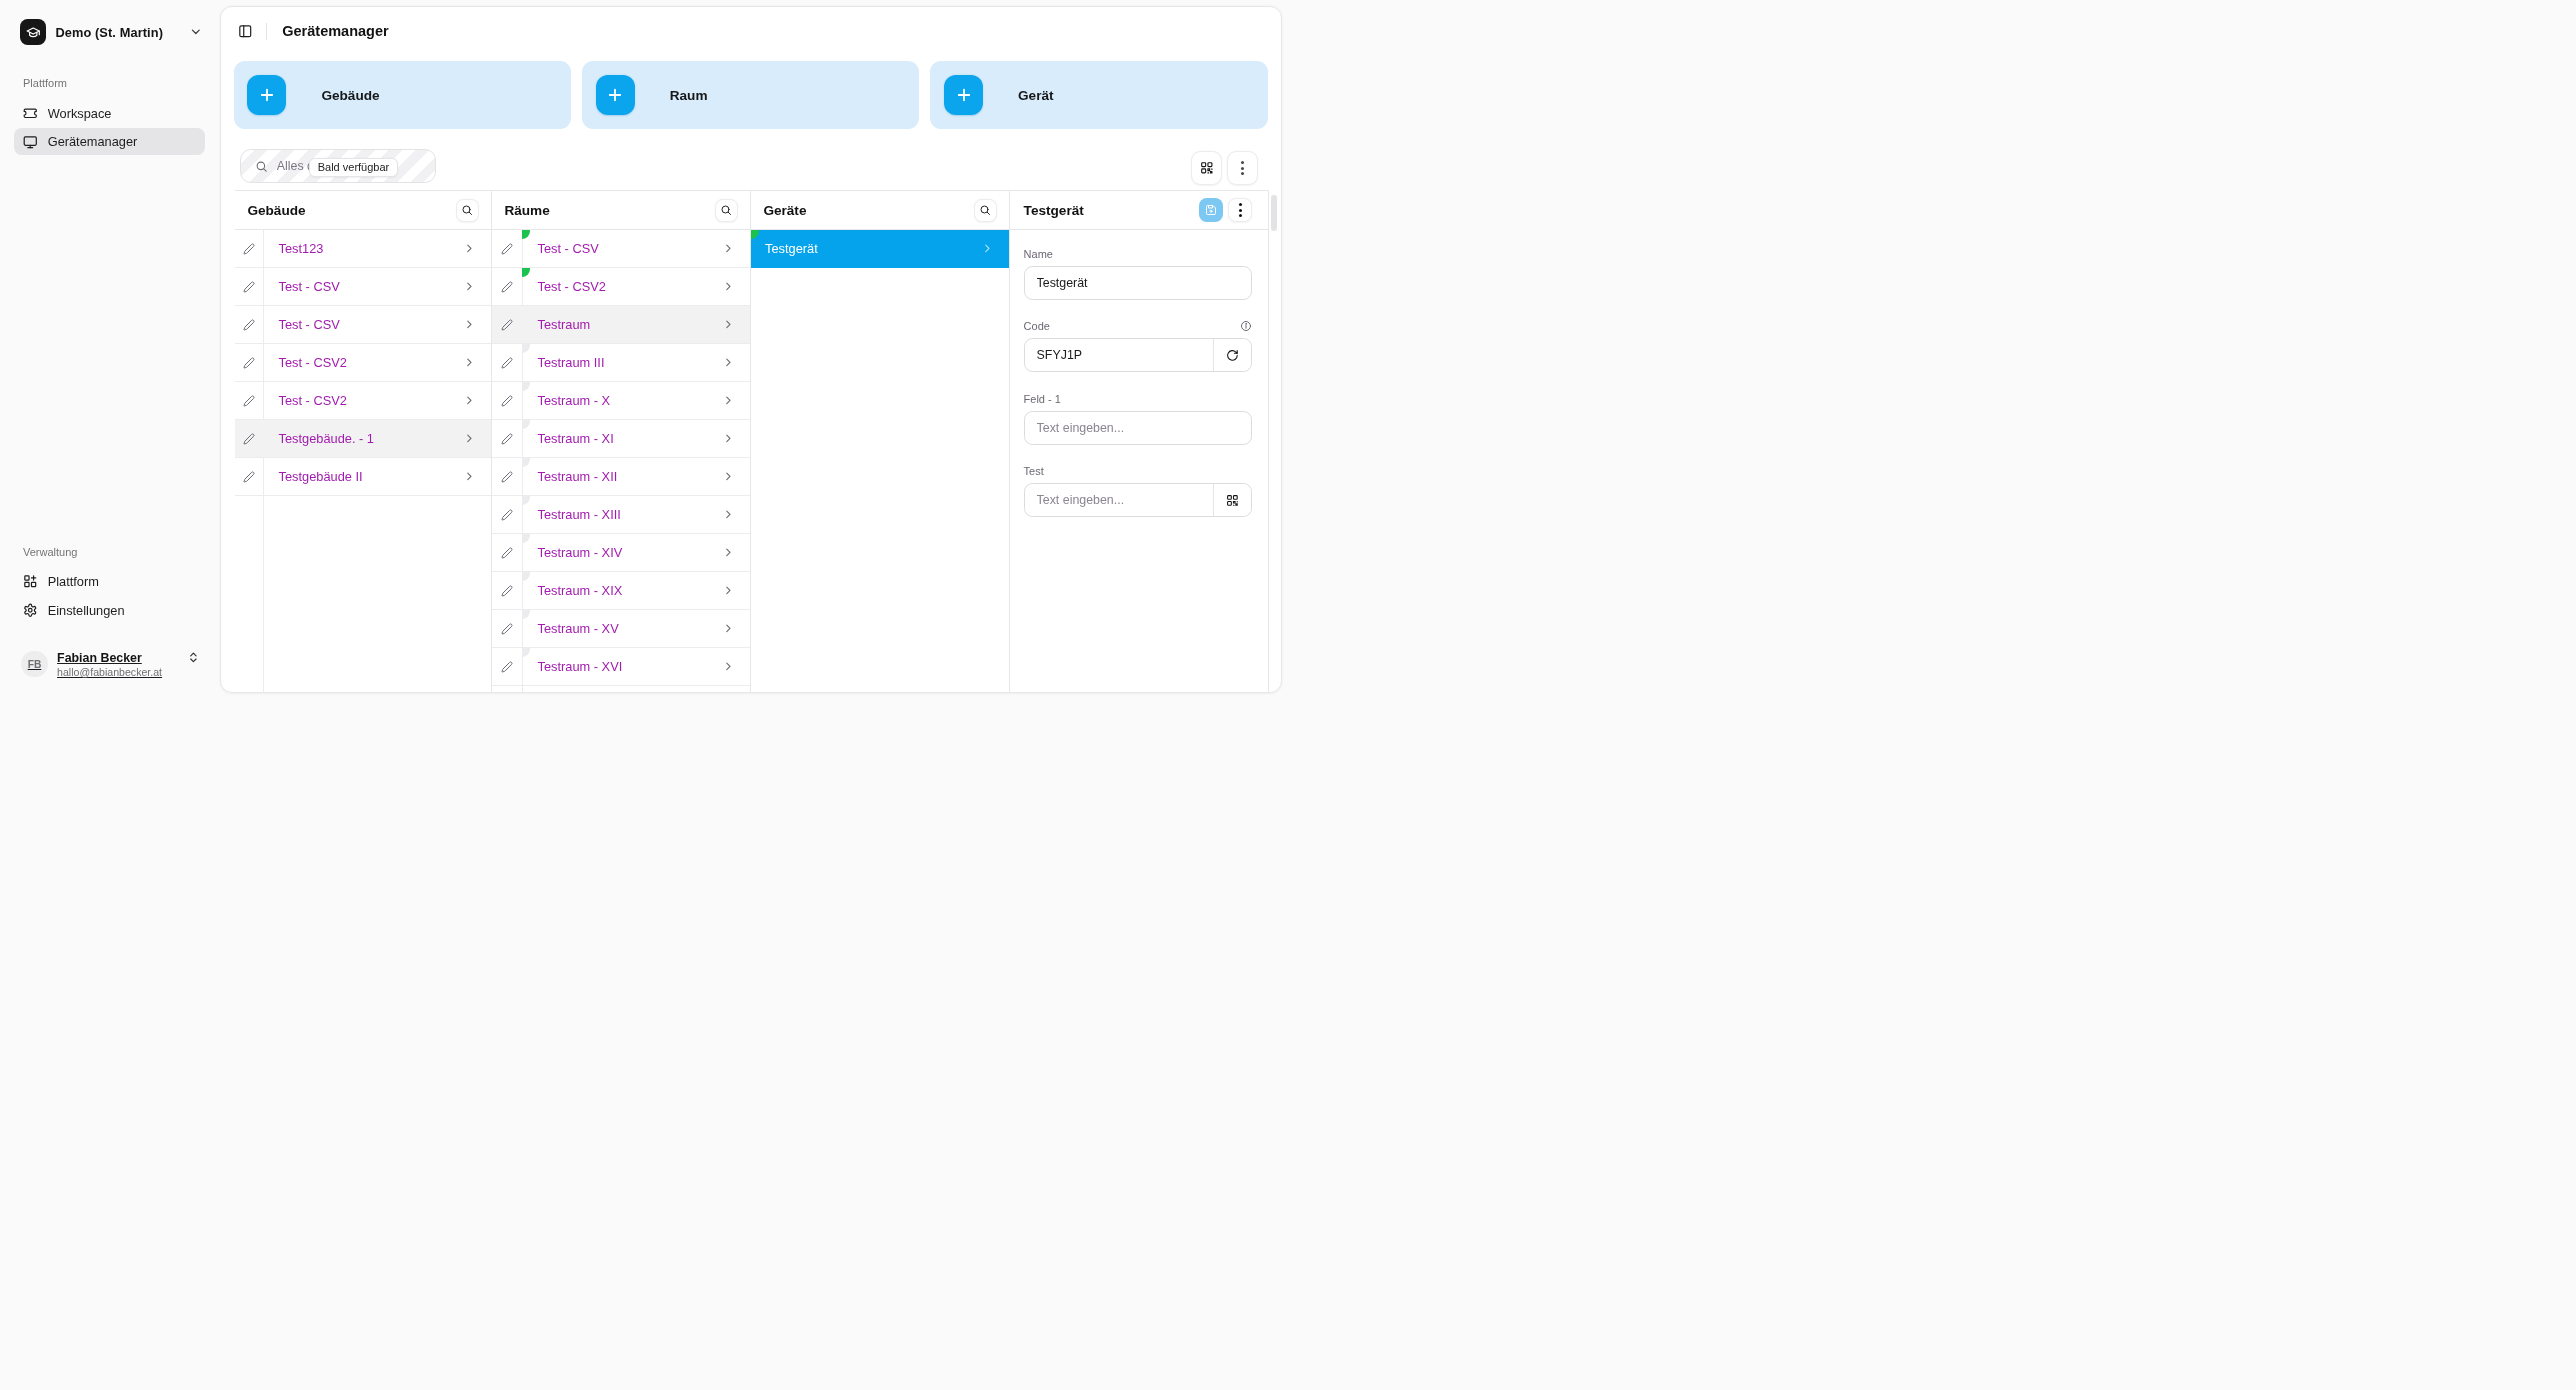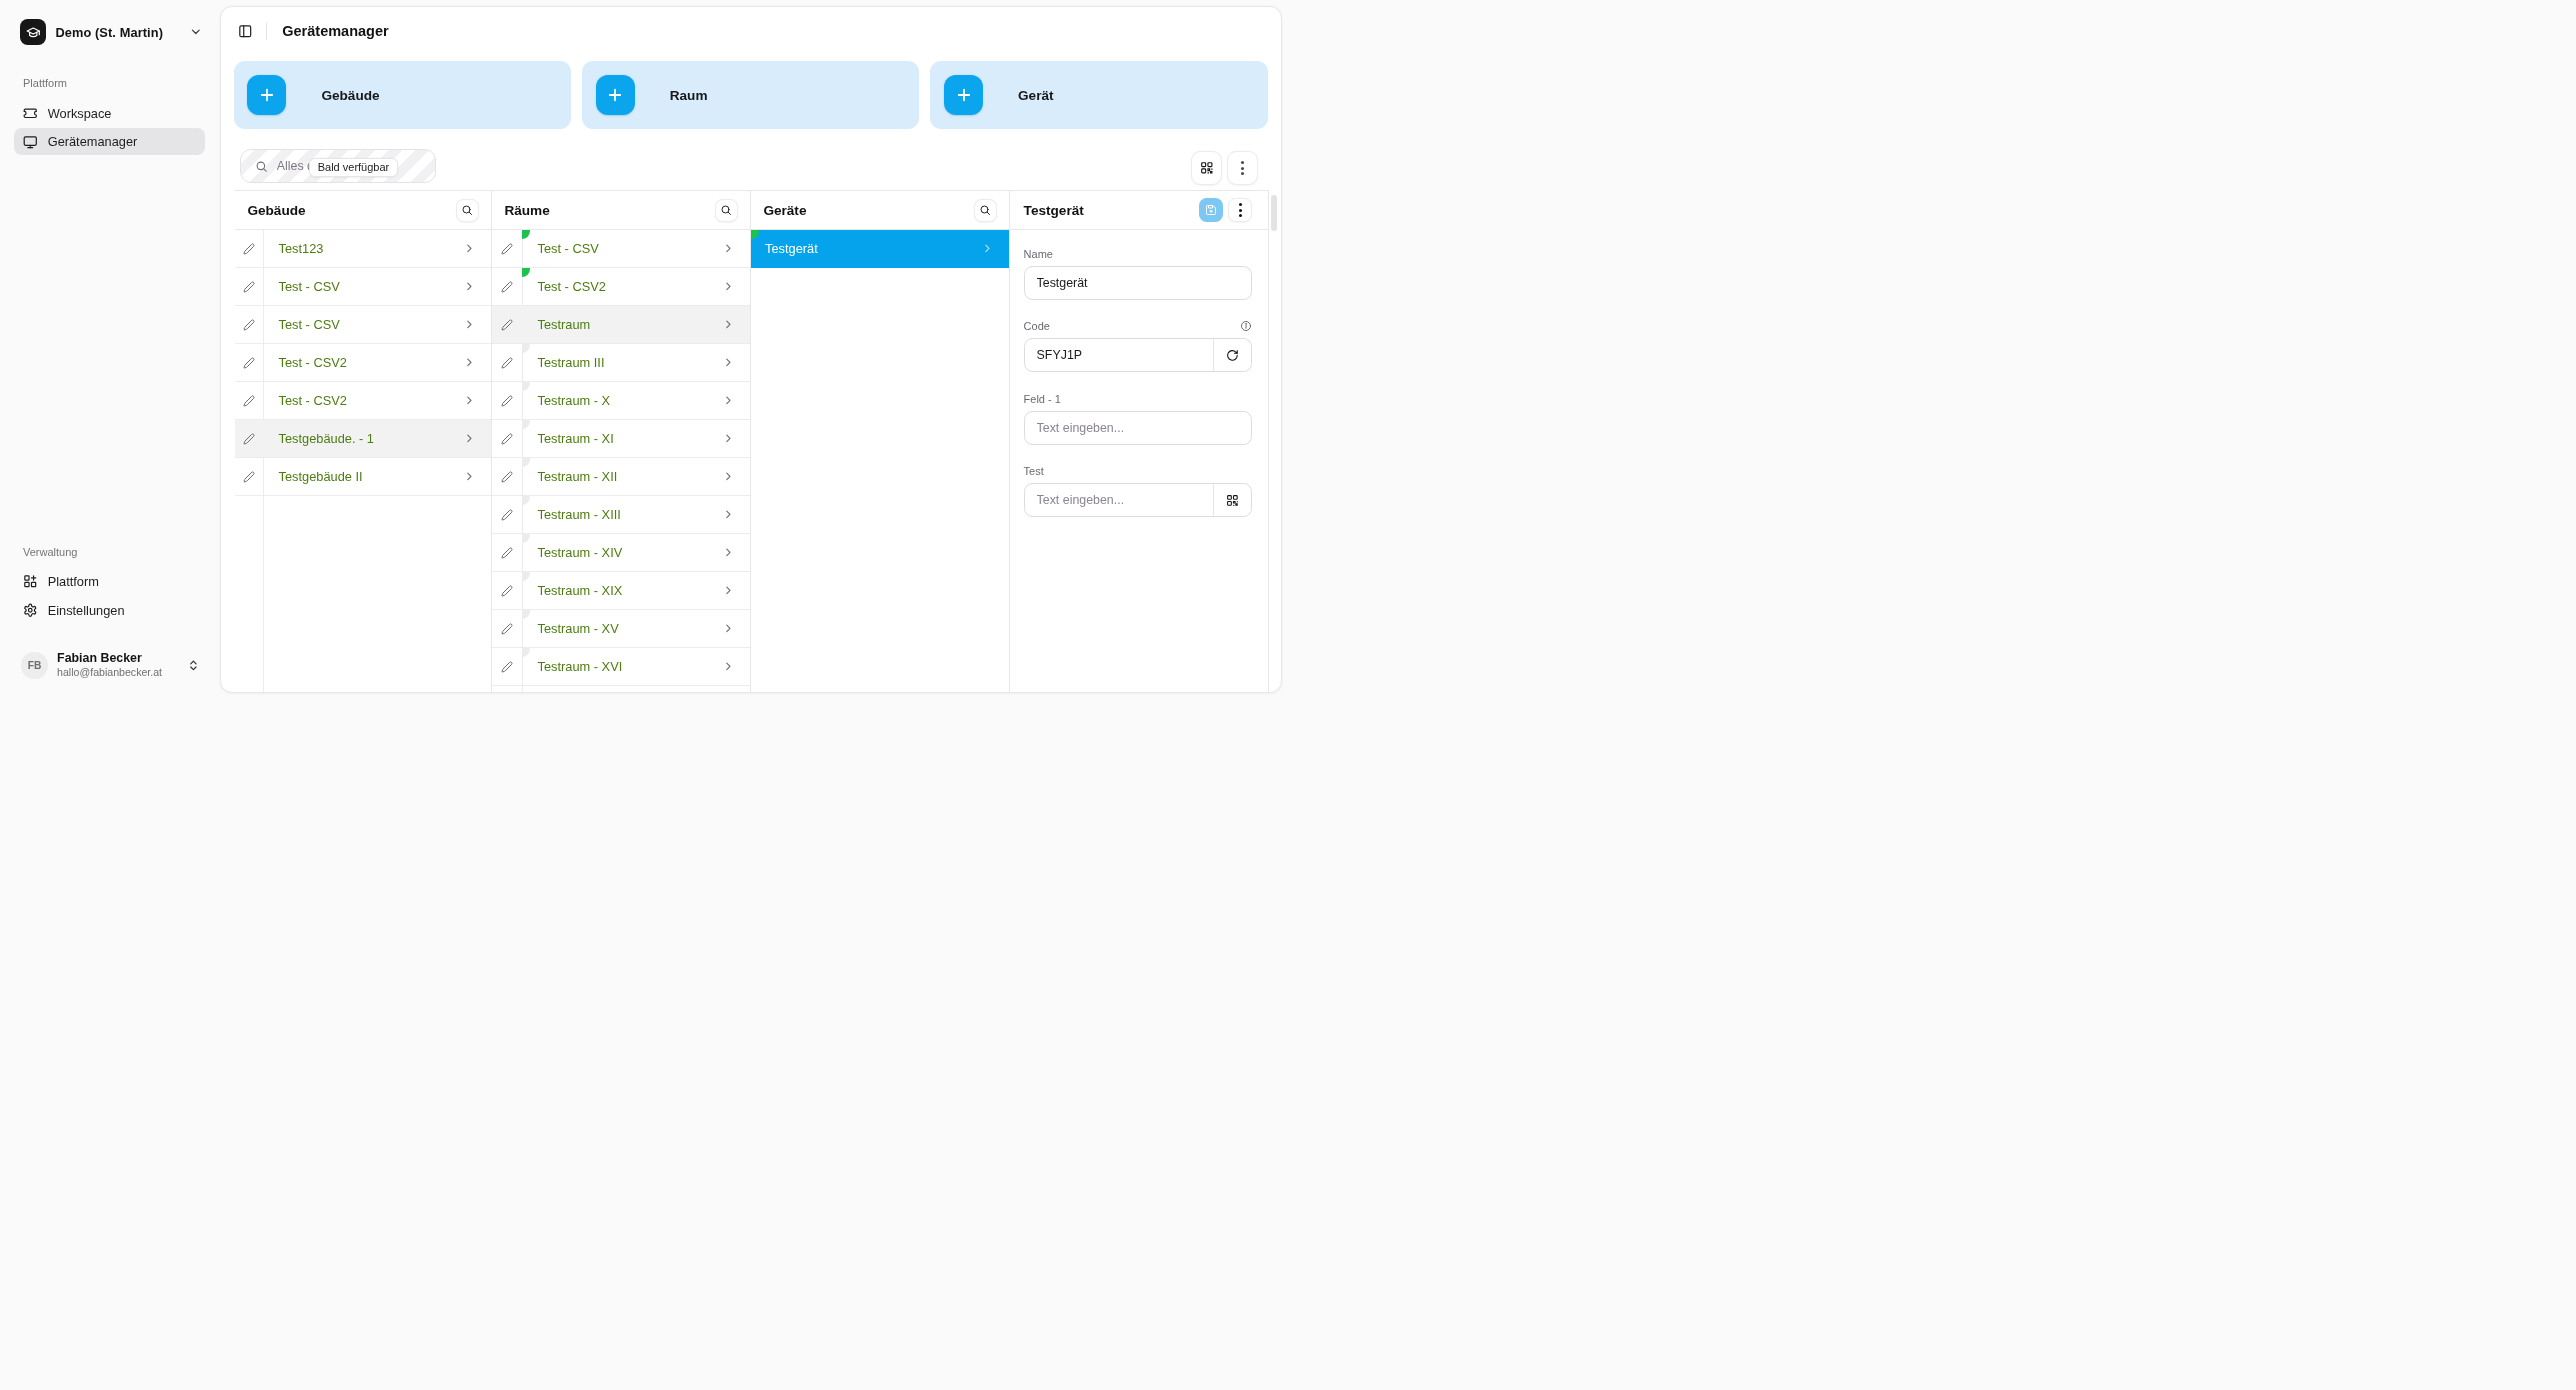--- a/index.html
+++ b/index.html
@@ -14,21 +14,21 @@
   .org-name { font-size:12.8px; font-weight:700; color:#141414; letter-spacing:0.1px; }
   .org-chevron { margin-left:auto; color:#3c3c3c; display:flex; }
   .side-section-label { font-size:11px; color:#757575; padding-left:23px; }
   .side-label-platform { margin-top:32px; }
   .side-items { margin-top:10.2px; display:flex; flex-direction:column; gap:1.7px; padding:0 15.3px 0 13.6px; }
   .side-item { display:flex; align-items:center; gap:10.2px; height:27px; padding-left:9.4px; border-radius:7.7px; font-size:12.8px; color:#1e1e1e; }
   .side-item.active { background:#e5e4e6; }
   .side-item .sicon { display:flex; color:#1e1e1e; }
   .side-bottom { margin-top:auto; padding-bottom:10.2px; }
   .side-label-admin { margin-bottom:2px; }
-  .user-row { display:flex; align-items:center; gap:9.4px; margin:22px 15.3px 0 13.6px; padding:5.1px 5.1px 5.1px 7.7px; border-radius:8.5px; }
+  .user-row { display:flex; align-items:flex-start; gap:9.4px; margin:22px 15.3px 0 13.6px; padding:5.1px 5.1px 5.1px 7.7px; border-radius:8.5px;text-decoration:underline; }
   .avatar { width:26.4px; height:26.4px; border-radius:50%; background:#ededed; color:#6d6d72; font-size:10.2px; font-weight:700; display:flex; align-items:center; justify-content:center; flex:0 0 auto; }
   .user-meta { display:flex; flex-direction:column; line-height:1.25; }
   .user-name { font-size:12.4px; font-weight:700; color:#141414; }
   .user-email { font-size:10.6px; color:#6f6f74; }
   .user-chevrons { margin-left:auto; color:#2e2e2e; display:flex; }
 
   
   .card { position:absolute; left:220px; top:6px; width:1062px; height:687px; background:#ffffff;
           border:0.9px solid #e7e7e9; border-radius:12px; box-shadow:0 0.9px 2.6px rgba(0,0,0,.05); overflow:hidden; }
 
@@ -66,21 +66,21 @@
   .col-1::before { left:28px; } .col-2::before { left:30px; }
   .col-header { height:39px; display:flex; align-items:center; justify-content:space-between; padding:0 12px 0 12.8px; border-bottom:0.9px solid #e7e7e9; }
   .col-title { font-size:13.6px; font-weight:700; color:#121212; }
   .mini-search { width:23px; height:23px; border:0.9px solid #ececee; border-radius:7.7px; background:#fff; display:flex; align-items:center; justify-content:center;
                  color:#222; box-shadow:0 0.9px 1.7px rgba(0,0,0,.05); cursor:pointer; }
   .rows { position:relative; }
   .row { position:relative; height:38px; display:flex; align-items:stretch; border-bottom:0.9px solid #ececee; cursor:pointer; background:transparent; }
   .row.hl { background:#f2f2f2; }
   .cell-edit { flex:0 0 28px; display:flex; align-items:center; justify-content:center; color:#6f6a75; }
   .col-2 .cell-edit { flex-basis:30px; }
-  .cell-name { position:relative; flex:1; display:flex; align-items:center; padding-left:16px; font-size:12.8px; color:#4d7c0f; }
+  .cell-name { position:relative; flex:1; display:flex; align-items:center; padding-left:16px; font-size:12.8px; color:#a21caf; }
   .row .chev { display:flex; align-items:center; padding-right:14.5px; color:#6f6a75; }
   .corner { position:absolute; left:0; top:0; width:8.5px; height:8.5px; border-bottom-right-radius:10.2px; }
   .corner.green { background:#1cc24e; } .corner.gray { background:#ececee; }
   .row.selected { background:#04a3ec; border-bottom:0.9px solid #04a3ec; }
   .row.selected .cell-name { color:#ffffff; font-weight:500; padding-left:14.5px; }
   .row.selected .chev { color:#b5e2f8; }
   .row.selected .corner.green { background:#1cc24e; }
 
   
   .detail-header { height:39px; display:flex; align-items:center; justify-content:flex-end; gap:5.1px; padding:0 15.3px 0 14px; border-bottom:0.9px solid #e7e7e9; }

